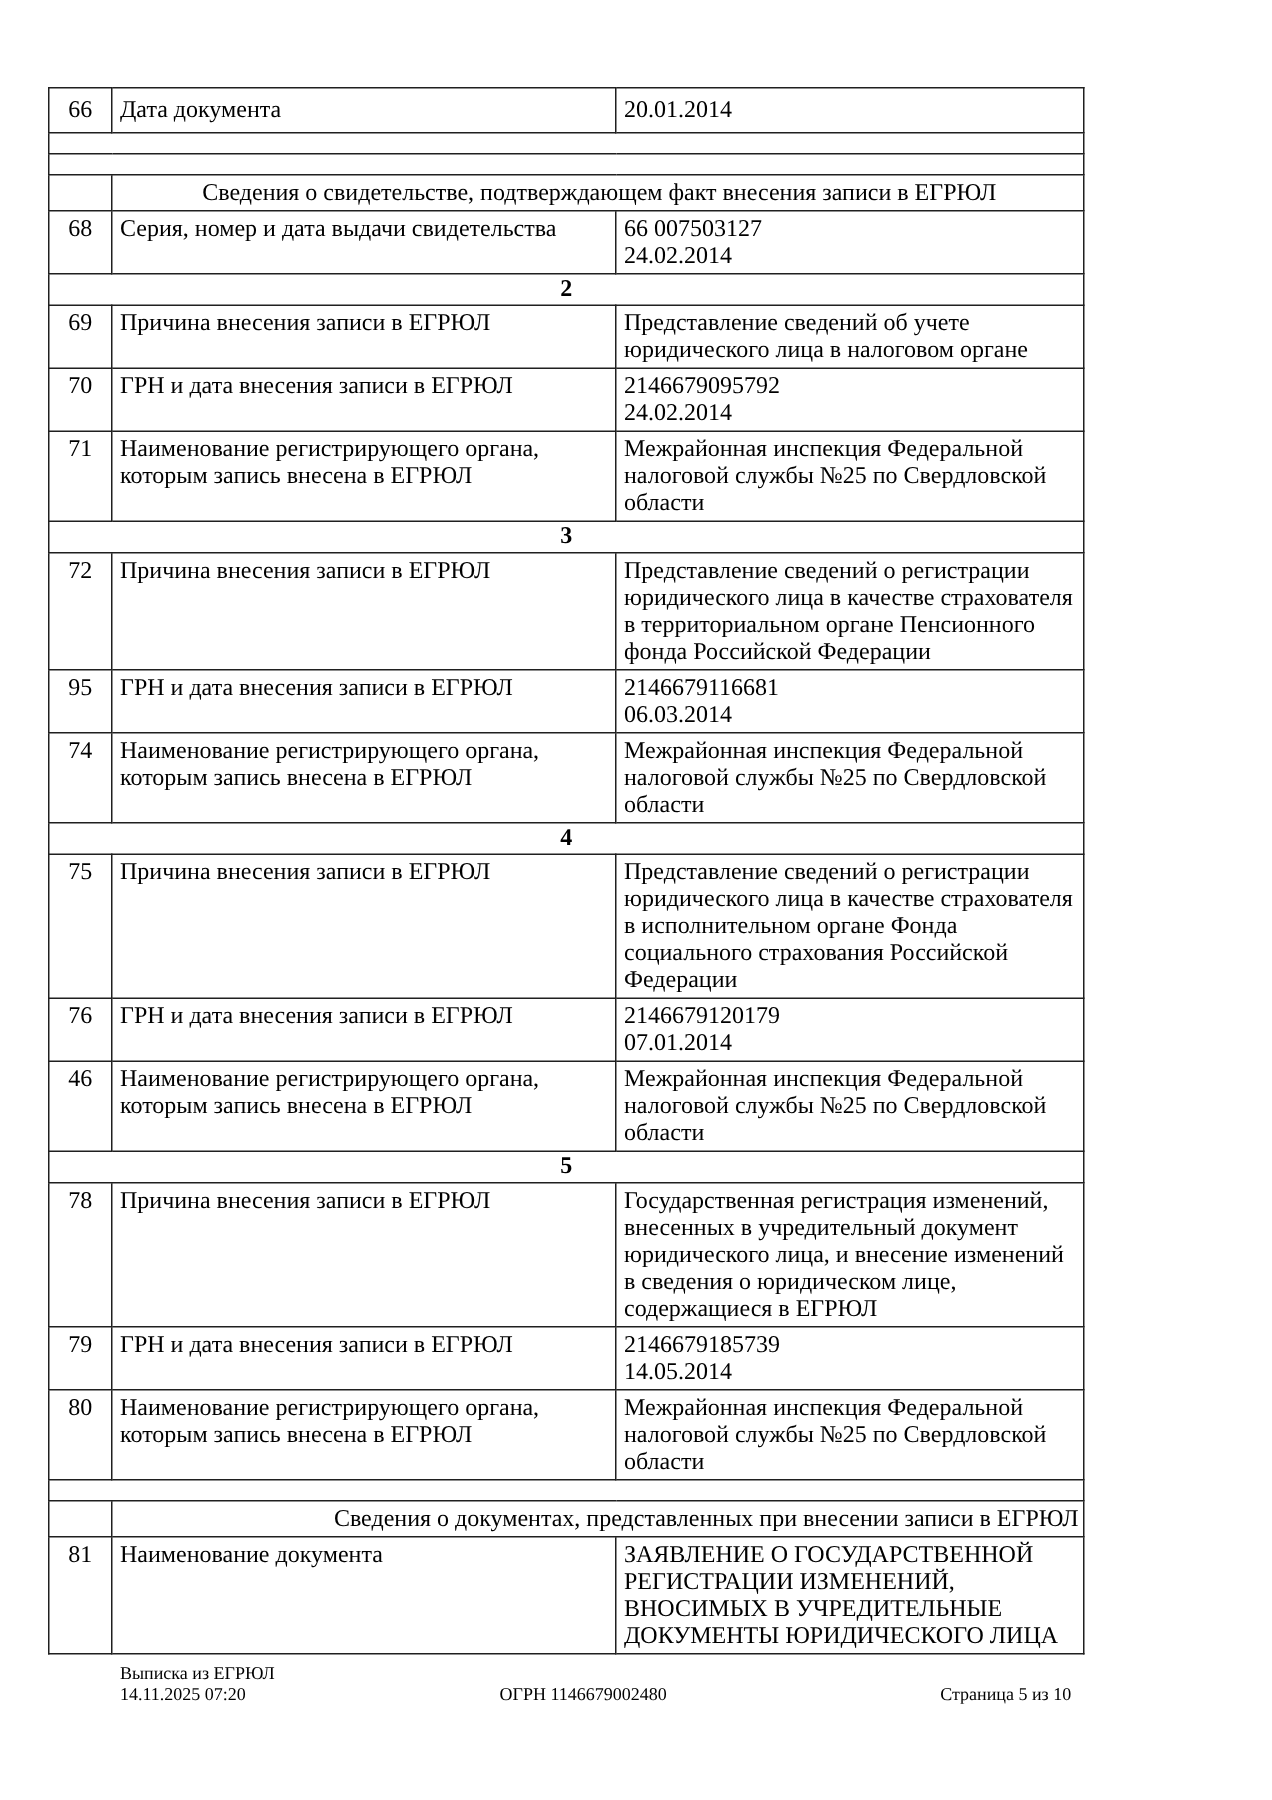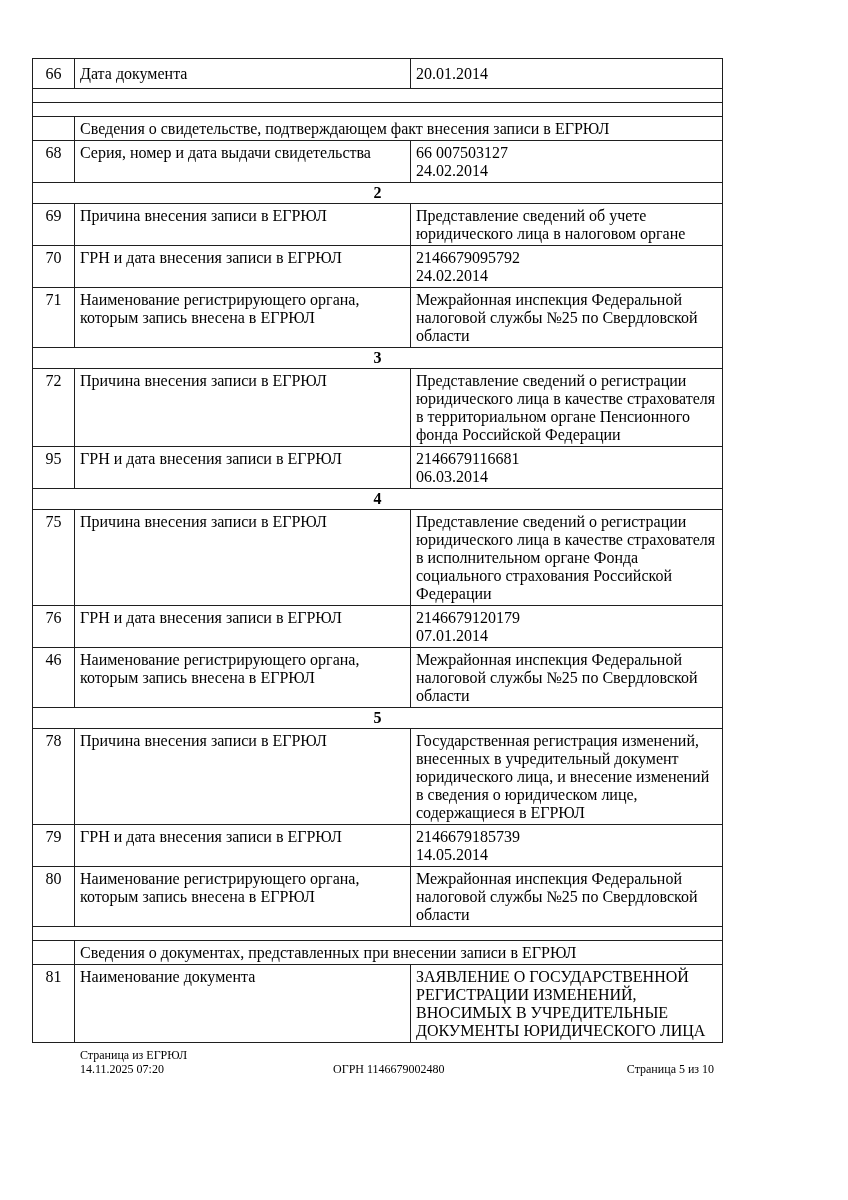--- a/index.html
+++ b/index.html
@@ -15,22 +15,22 @@
   .doc-table td{
     border:1px solid #1f1f1f;vertical-align:top;
     padding:3px 3px 2px 5px;overflow:hidden;
   }
   td.num{text-align:center;padding-left:1px;padding-right:1px;}
   td.label,td.value{white-space:pre-line;}
   tr.single td{padding-top:6px;padding-bottom:5px;}
   td.spacer{height:13px;padding:0;}
   td.group{text-align:center;font-weight:bold;padding:1px 0 1px 0;}
   td.section{padding:3px 3px 2px 5px;}
-  td.section.center{}
-  td.section.left{text-align:left;}
+  td.section.center{text-align:center;}
+  td.section.left{text-align:right;}
   td.sec-empty{padding:0;}
   .footer{
     width:717px;margin:6px 0 0 80px;
     display:flex;align-items:flex-end;
     font-size:12px;line-height:13.5px;
   }
   .f-left{flex:1.2;text-align:left;}
   .f-center{flex:1;}
   .f-right{flex:1.2;text-align:center;}
 </style>
@@ -99,20 +99,28 @@
 в территориальном органе Пенсионного
 фонда Российской Федерации</td>
       </tr>
       <tr>
         <td class="num">95</td>
         <td class="label">ГРН и дата внесения записи в ЕГРЮЛ</td>
         <td class="value">2146679116681
 06.03.2014</td>
       </tr>
       <tr>
+        <td class="num">74</td>
+        <td class="label">Наименование регистрирующего органа,
+которым запись внесена в ЕГРЮЛ</td>
+        <td class="value">Межрайонная инспекция Федеральной
+налоговой службы №25 по Свердловской
+области</td>
+      </tr>
+      <tr>
         <td class="group" colspan="3">4</td>
       </tr>
       <tr>
         <td class="num">75</td>
         <td class="label">Причина внесения записи в ЕГРЮЛ</td>
         <td class="value">Представление сведений о регистрации
 юридического лица в качестве страхователя
 в исполнительном органе Фонда
 социального страхования Российской
 Федерации</td>
@@ -170,18 +178,18 @@
         <td class="value">ЗАЯВЛЕНИЕ О ГОСУДАРСТВЕННОЙ
 РЕГИСТРАЦИИ ИЗМЕНЕНИЙ,
 ВНОСИМЫХ В УЧРЕДИТЕЛЬНЫЕ
 ДОКУМЕНТЫ  ЮРИДИЧЕСКОГО ЛИЦА</td>
       </tr>
     </tbody>
 </table>
 
 <div class="footer">
   <div class="f-left">
-    <div>Страница из ЕГРЮЛ</div>
+    <div>Выписка из ЕГРЮЛ</div>
     <div>14.11.2025 07:20</div>
   </div>
   <div class="f-center">ОГРН 1146679002480</div>
   <div class="f-right">Страница 5 из 10</div>
 </div>
 
 </body></html>

